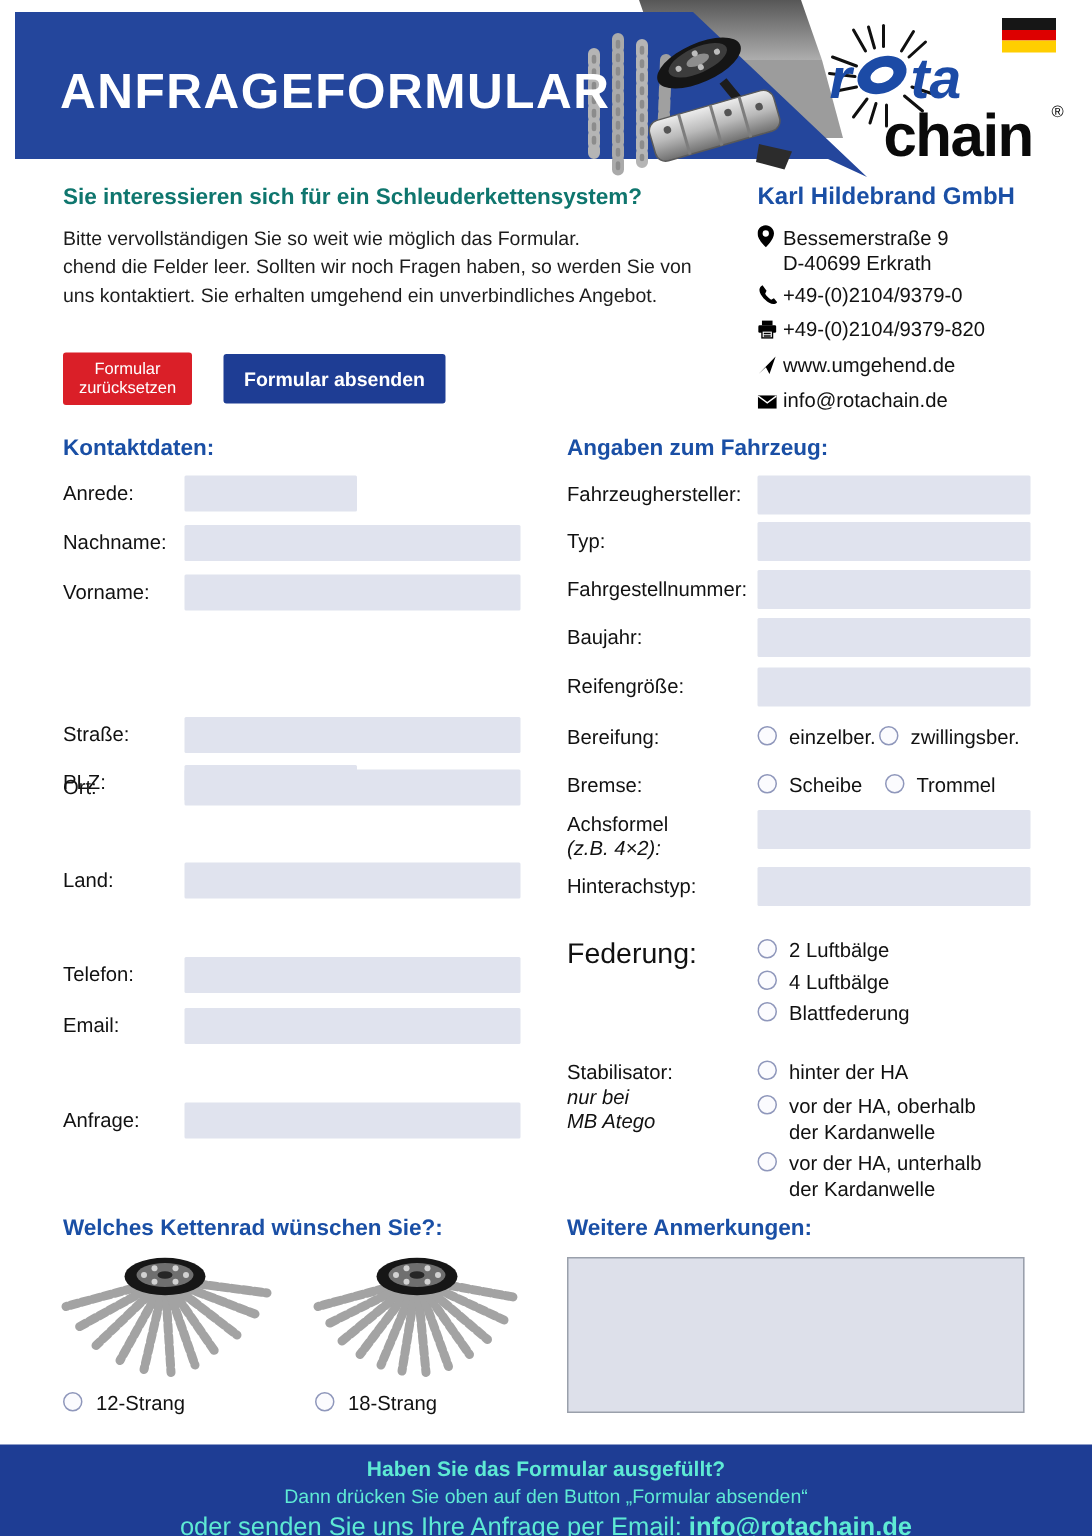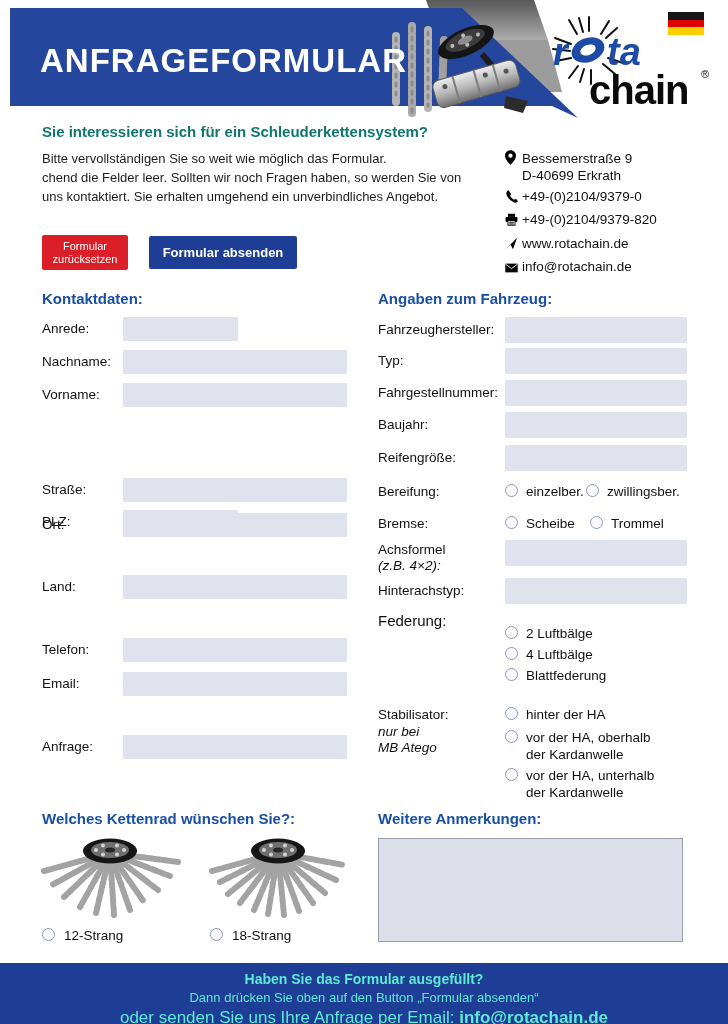--- a/index.html
+++ b/index.html
@@ -143,20 +143,21 @@
     <div>Bitte vervollständigen Sie so weit wie möglich das Formular.</div>
     <div>chend die Felder leer. Sollten wir noch Fragen haben, so werden Sie von</div>
     <div>uns kontaktiert. Sie erhalten umgehend ein unverbindliches Angebot.</div>
   </div>
   <button class="btn-reset">
     <span style="display:block">Formular</span>
     <span style="display:block">zurücksetzen</span>
   </button>
   <button class="btn-submit">Formular absenden</button>
 
+  <div class="co-name">Karl Hildebrand GmbH</div>
   <div class="co-row" style="top:150px">
     <span class="ic">
       <svg width="11" height="15" viewBox="0 0 12 16">
           <path d="M6 0C2.7 0 0 2.7 0 6c0 4.4 6 10 6 10s6-5.6 6-10C12 2.7 9.3 0 6 0zm0 8.3A2.3 2.3 0 1 1 6 3.7a2.3 2.3 0 0 1 0 4.6z" fill="#000"></path>
         </svg>
     </span><span>Bessemerstraße 9</span>
   </div>
   <div class="co-row" style="top:168px;padding-left:17px">D-40699 Erkrath</div>
   <div class="co-row" style="top:189px">
     <span class="ic">
@@ -174,21 +175,21 @@
           <line x1="4.5" y1="10" x2="9.5" y2="10" stroke="#000"></line>
           <line x1="4.5" y1="11.8" x2="9.5" y2="11.8" stroke="#000"></line>
         </svg>
     </span><span>+49-(0)2104/9379-820</span>
   </div>
   <div class="co-row" style="top:236px">
     <span class="ic">
       <svg width="13" height="13" viewBox="0 0 14 14">
           <path d="M0.8 13.2 L13 0.8 L8.6 13.2 L6 8.4 Z" fill="#000"></path>
         </svg>
-    </span><span>www.rotachain.de</span>
+    </span><span>www.umgehend.de</span>
   </div>
   <div class="co-row" style="top:259px">
     <span class="ic">
       <svg width="13" height="10" viewBox="0 0 14 10">
           <rect x="0.3" y="0.3" width="13.4" height="9.4" fill="#000"></rect>
           <path d="M0.5 0.8 L7 5.6 L13.5 0.8" stroke="#fff" fill="none"></path>
         </svg>
     </span><span>info@rotachain.de</span>
   </div>
 
@@ -224,21 +225,21 @@
     <span class="optlabel abs" style="left:148px;top:516px">Scheibe</span>
     <span class="radio abs" style="left:212px;top:516px"></span>
     <span class="optlabel abs" style="left:233px;top:516px">Trommel</span>
 
     <div class="abs" style="left:0;top:542px;font-size:13.5px">Achsformel</div>
     <div class="abs ital" style="left:0;top:558px;font-size:13.5px">(z.B. 4×2):</div>
     <input class="field abs" style="left: 127px; top: 540px; width: 182px; height: 26px;">
 
     <div class="rrow" style="top:578px"><span class="flabel">Hinterachstyp:</span><input class="field" style=""></div>
 
-    <div class="abs" style="left:0;top:612px;font-size:15px">Federung:</div>
+    <div class="abs" style="left:0;top:626px;font-size:19px">Federung:</div>
     <span class="radio abs" style="left:127px;top:626px"></span>
     <span class="optlabel abs" style="left:148px;top:626px">2 Luftbälge</span>
     <span class="radio abs" style="left:127px;top:647px"></span>
     <span class="optlabel abs" style="left:148px;top:647px">4 Luftbälge</span>
     <span class="radio abs" style="left:127px;top:668px"></span>
     <span class="optlabel abs" style="left:148px;top:668px">Blattfederung</span>
 
     <div class="abs" style="left:0;top:707px;font-size:13.5px">Stabilisator:</div>
     <div class="abs ital" style="left:0;top:724px;font-size:13.5px">nur bei</div>
     <div class="abs ital" style="left:0;top:740px;font-size:13.5px">MB Atego</div>

